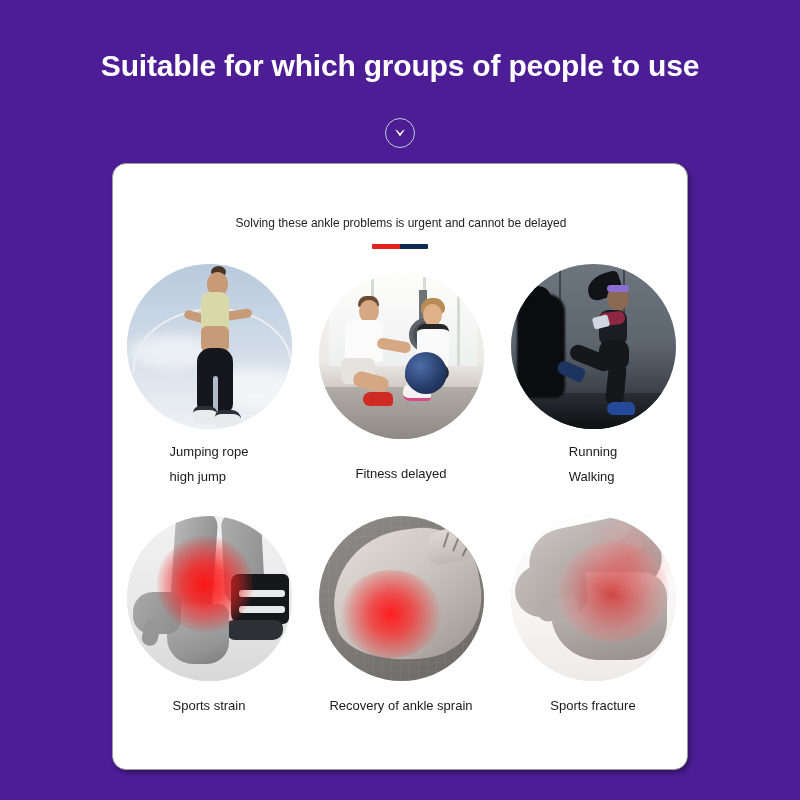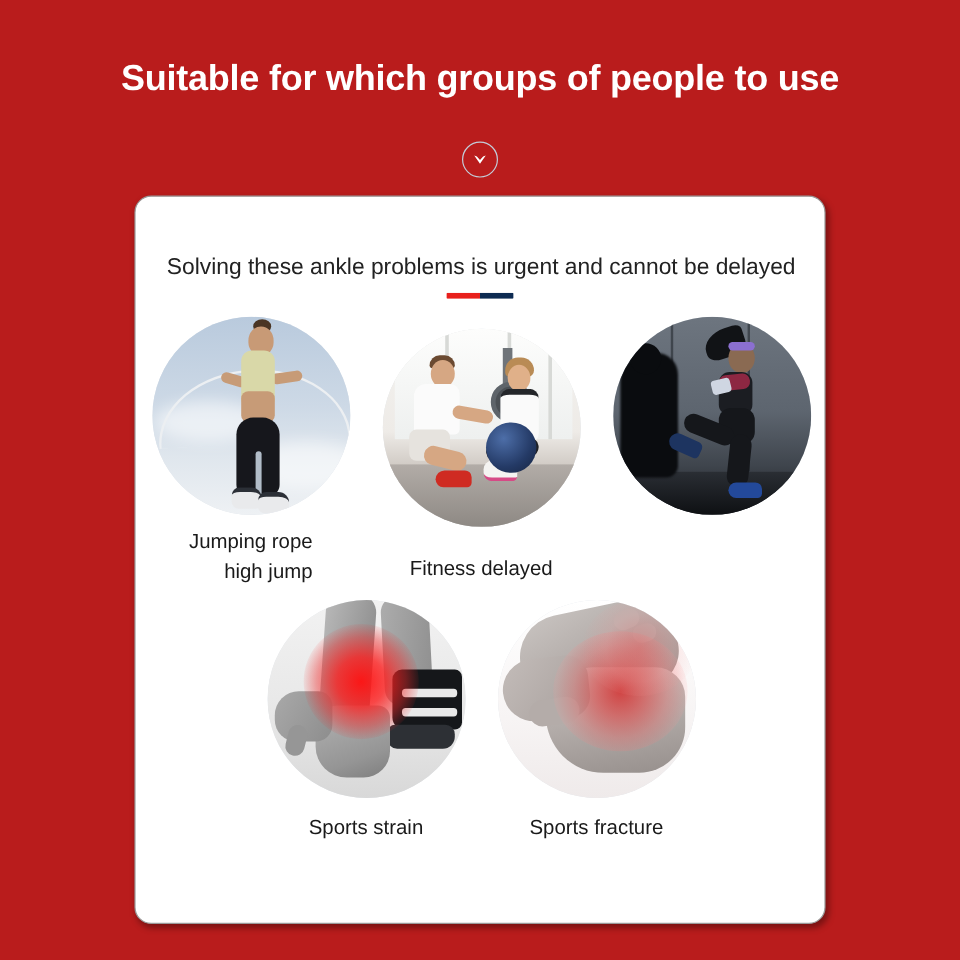--- a/index.html
+++ b/index.html
@@ -11,21 +11,21 @@
     height: 800px;
     overflow: hidden;
     background: #0b2a52;
     font-family: "Liberation Sans", sans-serif;
     -webkit-font-smoothing: antialiased;
   }
   .page {
     position: relative;
     width: 800px;
     height: 800px;
-    background: #b91c1c;
+    background: #4c1d95;
   }
 
   
   .header {
     position: absolute;
     top: 48px;
     left: 0;
     width: 800px;
     text-align: center;
   }
@@ -67,21 +67,21 @@
     box-shadow: 2px 3px 5px rgba(0,0,0,0.35);
     overflow: hidden;
   }
 
   .subtitle {
     position: absolute;
     top: 48px;
     left: 0;
     width: 576px;
     text-align: center;
-    font-size: 19px;
+    font-size: 12px;
     color: #222222;
     line-height: 22px;
   }
   .divider {
     position: absolute;
     top: 80px;
     left: 50%;
     transform: translateX(-50%);
     display: flex;
     width: 56px;
@@ -96,21 +96,21 @@
   
   .row {
     position: absolute;
     left: 0;
     width: 576px;
     display: flex;
     justify-content: center;
     align-items: flex-start;
   }
   .row-1 { top: 100px; }
-  .row-2 { top: 336px; }
+  .row-2 { top: 352px; }
 
   .tile {
     width: 192px;
     display: flex;
     flex-direction: column;
     align-items: center;
   }
   .tile.offset-down { padding-top: 10px; }
 
   .photo {
@@ -119,22 +119,22 @@
     border-radius: 50%;
     overflow: hidden;
     position: relative;
     background: #dfe4ea;
     flex: none;
   }
   .photo .scene { position: absolute; inset: 0; }
 
   .caption {
     margin-top: 10px;
-    text-align: right;
-    font-size: 17px;
+    text-align: left;
+    font-size: 13px;
     color: #1a1a1a;
     line-height: 25px;
     white-space: pre-line;
   }
   .caption.tight { margin-top: 12px; }
   .cap-mid { margin-top: 22px; }
 
   
 
   
@@ -567,20 +567,22 @@
             <div class="r-torso"></div>
             <div class="r-bra"></div>
             <div class="r-armband"></div>
             <div class="r-hip"></div>
             <div class="r-leg-back"></div>
             <div class="r-leg-front"></div>
             <div class="r-shoe-back"></div>
             <div class="r-shoe-front"></div>
           </div>
         </div>
+        <div class="caption">Running
+Walking</div>
       </div>
 
     </div>
 
     <div class="row row-2">
 
       <div class="tile">
         <div class="photo">
           <div class="scene sc-strain">
             <div class="otherleg"></div>
@@ -591,20 +593,33 @@
             <div class="shin"></div>
             <div class="foot"></div>
             <div class="hand"></div>
             <div class="hand-thumb"></div>
             <div class="glow"></div>
           </div>
         </div>
         <div class="caption tight">Sports strain</div>
       </div>
 
+      <div class="tile">
+        <div class="photo">
+          <div class="scene sc-recov">
+            <div class="heel"></div>
+            <div class="toes"></div>
+            <div class="toe-line t1"></div>
+            <div class="toe-line t2"></div>
+            <div class="toe-line t3"></div>
+            <div class="glow"></div>
+          </div>
+        </div>
+        <div class="caption tight">Recovery of ankle sprain</div>
+      </div>
 
       <div class="tile">
         <div class="photo">
           <div class="scene sc-frac">
             <div class="calf"></div>
             <div class="heelblock"></div>
             <div class="finger1"></div>
             <div class="finger2"></div>
             <div class="hand"></div>
             <div class="thumb"></div>

